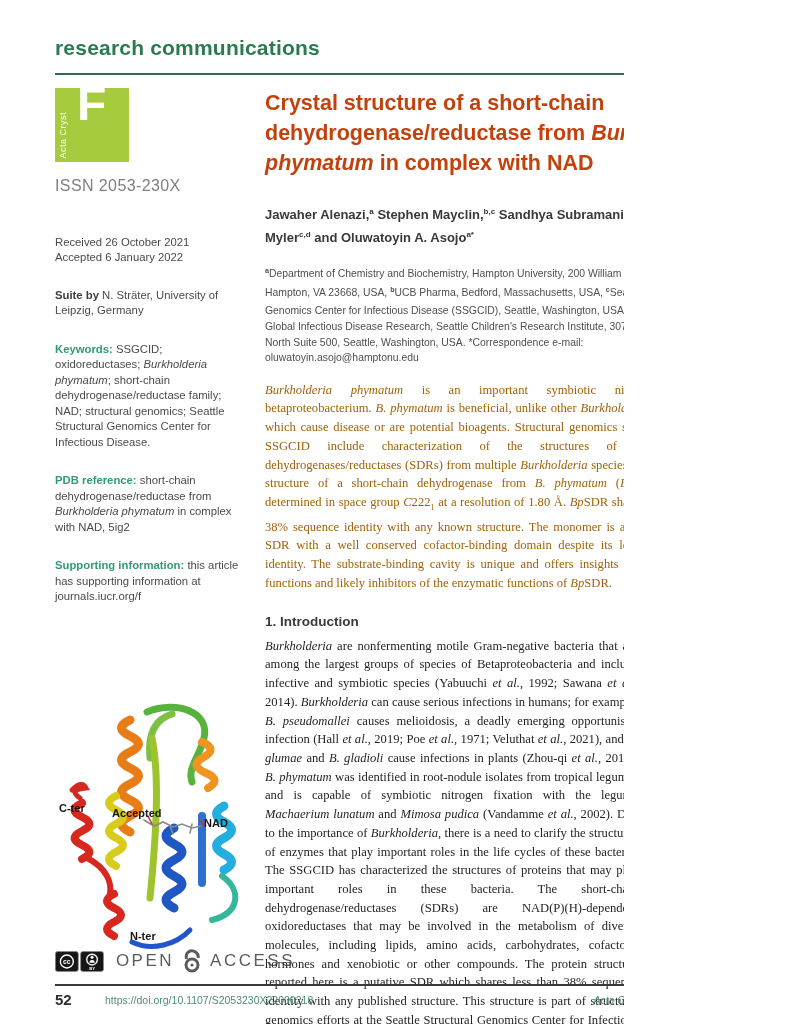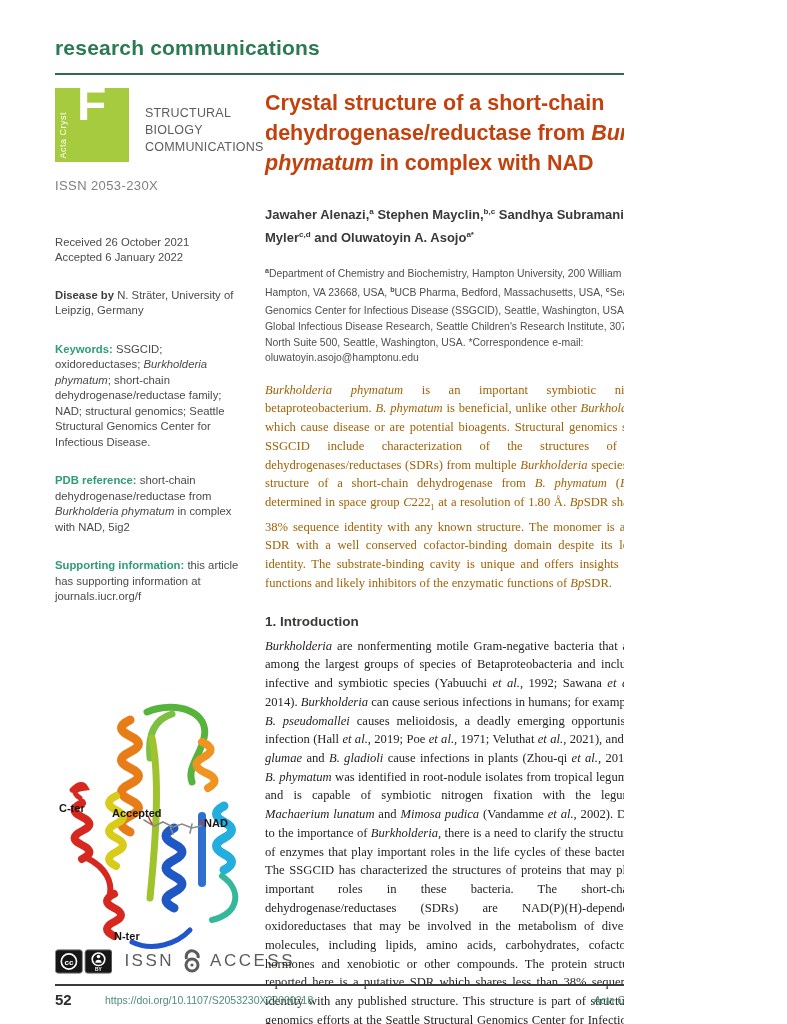--- a/index.html
+++ b/index.html
@@ -11,21 +11,21 @@
   .iucr-logo{position:absolute;left:694px;top:26px;width:46px;height:46px;}
   .header-rule{position:absolute;left:55px;top:73px;width:682px;height:2px;background:#2d6b4d;border:0;margin:0;}
   
   .sidebar{position:absolute;left:55px;top:88px;width:195px;color:#4b4a49;font-size:11.3px;line-height:15.5px;}
   .logo-block{position:relative;height:76px;}
   .logo-box{position:absolute;left:0;top:0;width:74px;height:74px;background:#a6cb3f;}
   .logo-vert{position:absolute;left:1px;bottom:3px;writing-mode:vertical-rl;transform:rotate(180deg);
              color:#ffffff;font-size:9px;letter-spacing:.5px;}
   .logo-F{position:absolute;left:22px;top:8px;color:#ffffff;font-size:48px;font-weight:bold;}
   .logo-text{position:absolute;left:90px;top:17px;font-size:12.5px;line-height:17px;color:#5c5b5e;letter-spacing:.2px;}
-  .issn{margin-top:14px;font-size:13px;color:#7f7f7d;letter-spacing:.4px;}
+  .issn{margin-top:14px;font-size:16px;color:#7f7f7d;letter-spacing:.4px;}
   .sb-dates{margin:41px 0 0 0;}
   .sb-edited{margin:22px 0 0 0;}
   .sb-keywords{margin:23px 0 0 0;}
   .sb-pdb{margin:23px 0 0 0;}
   .sb-supp{margin:23px 0 0 0;}
   .sb-label{color:#2f9c78;font-weight:bold;}
   .sb-bold{font-weight:bold;color:#3f3e3d;}
   
   .figure{position:absolute;left:52px;top:698px;width:205px;height:262px;}
   .fig-label{position:absolute;font-size:11px;font-weight:bold;color:#151515;font-family:"Liberation Sans",sans-serif;}
@@ -69,33 +69,29 @@
     </svg>
   </div>
   <hr class="header-rule">
 
   <aside class="sidebar">
     <div class="logo-block">
       <div class="logo-box">
         <span class="logo-vert">Acta Cryst</span>
         <span class="logo-F">F</span>
       </div>
-      <div class="logo-text">
-        <div>STRUCTURAL BIOLOGY</div>
-        <div>COMMUNICATIONS</div>
-      </div>
     </div>
     <div class="issn">ISSN 2053-230X</div>
 
     <p class="sb-dates">
       <span>Received 26 October 2021</span><br>
       <span>Accepted 6 January 2022</span>
     </p>
 
-    <p class="sb-edited"><span class="sb-bold">Disease by</span><span> N. Sträter, University of Leipzig, Germany</span></p>
+    <p class="sb-edited"><span class="sb-bold">Suite by</span><span> N. Sträter, University of Leipzig, Germany</span></p>
 
     <p class="sb-keywords"><span class="sb-label">Keywords:</span> <span>SSGCID; oxidoreductases; <i>Burkholderia phymatum</i>; short-chain dehydrogenase/reductase family; NAD; structural genomics; Seattle Structural Genomics Center for Infectious Disease.</span></p>
 
     <p class="sb-pdb"><span class="sb-label">PDB reference:</span> <span>short-chain dehydrogenase/reductase from <i>Burkholderia phymatum</i> in complex with NAD, 5ig2</span></p>
 
     <p class="sb-supp"><span class="sb-label">Supporting information:</span> <span>this article has supporting information at <a class="rich-link" href="#">journals.iucr.org/f</a></span></p>
   </aside>
 
   <div class="figure">
     <svg width="205" height="262" viewBox="0 0 205 262">
@@ -130,36 +126,36 @@
           <path d="M118,128 l3,8 M140,126 l-2,9"></path>
         </g>
         <g stroke="#c23a2f" stroke-width="1.6">
           <path d="M96,118 l4,8 M148,122 l5,6"></path>
         </g>
       </g>
     </svg>
     <span class="fig-label" style="left:7px;top:104px;">C-ter</span>
     <span class="fig-label" style="left:60px;top:109px;">Accepted</span>
     <span class="fig-label" style="left:152px;top:119px;">NAD</span>
-    <span class="fig-label" style="left:62px;top:232px;">N-ter</span>
+    <span class="fig-label" style="left:78px;top:232px;">N-ter</span>
   </div>
 
   <div class="access-row">
     <svg width="64" height="27" viewBox="0 0 64 27">
       <rect x="0.5" y="0.5" width="30" height="26" rx="3" fill="#161616" stroke="#8a8a8a"></rect>
       <rect x="33.5" y="0.5" width="30" height="26" rx="3" fill="#161616" stroke="#8a8a8a"></rect>
       <circle cx="15.5" cy="13.5" r="8.5" fill="none" stroke="#ffffff" stroke-width="1.8"></circle>
       <text x="15.5" y="17" font-size="9" font-weight="bold" fill="#ffffff" text-anchor="middle" font-family="Liberation Sans, sans-serif">cc</text>
       <circle cx="48.5" cy="11" r="7" fill="none" stroke="#ffffff" stroke-width="1.8"></circle>
       <circle cx="48.5" cy="8" r="2" fill="#ffffff"></circle>
       <path d="M45,15 a3.5,3.5 0 0 1 7,0 z" fill="#ffffff"></path>
       <text x="48.5" y="24.5" font-size="5.5" font-weight="bold" fill="#ffffff" text-anchor="middle" font-family="Liberation Sans, sans-serif">BY</text>
     </svg>
     <span class="oa-text">
-      <span>ISSN</span>
+      <span>OPEN</span>
       <svg width="22" height="26" viewBox="0 0 22 26">
         <circle cx="11" cy="17" r="6" fill="none" stroke="#5d5c5a" stroke-width="3"></circle>
         <circle cx="11" cy="17" r="1.6" fill="#5d5c5a"></circle>
         <path d="M5.5,11 C4,4 10,1 14.5,4 C17,5.7 17.5,8 17,10" fill="none" stroke="#5d5c5a" stroke-width="3"></path>
       </svg>
       <span>ACCESS</span>
     </span>
   </div>
 
   <main class="main">

